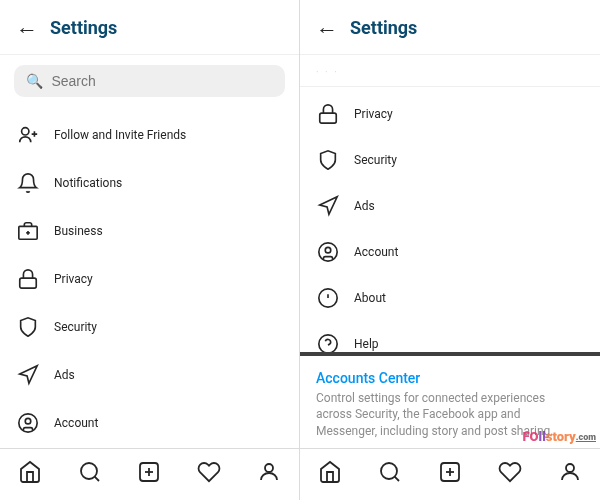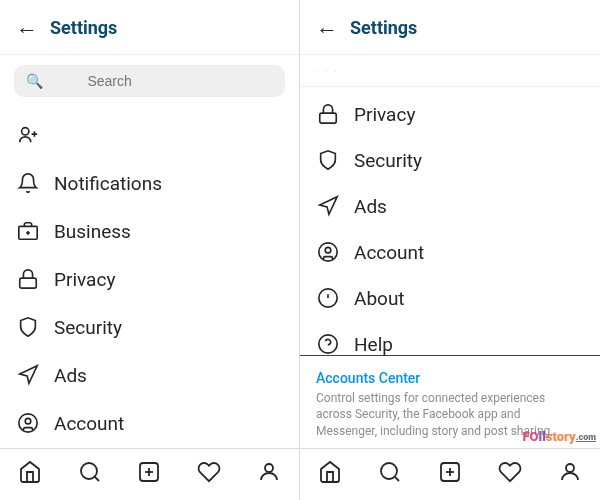--- a/index.html
+++ b/index.html
@@ -46,21 +46,20 @@
       gap: 8px;
     }
 
     .search-bar input {
       border: none;
       background: transparent;
       font-size: 14px;
       color: #8e8e8e;
       outline: none;
       width: 100%;
-      margin-left: 36px;
     }
 
     .menu-list {
       flex: 1;
       overflow-y: auto;
       padding: 4px 0;
     }
 
     .menu-item {
       display: flex;
@@ -75,21 +74,21 @@
       height: 24px;
       display: flex;
       align-items: center;
       justify-content: center;
       font-size: 20px;
       flex-shrink: 0;
       color: #262626;
     }
 
     .menu-label {
-      font-size: 19px;
+      font-size: 12px;
       color: #262626;
       text-align: center;
     }
 
     .bottom-nav {
       display: flex;
       justify-content: space-around;
       align-items: center;
       padding: 10px 0;
       border-top: 1px solid #dbdbdb;
@@ -128,21 +127,21 @@
       display: flex;
       align-items: center;
       padding: 11px 16px;
       gap: 14px;
       cursor: pointer;
       position: relative;
     }
 
     .accounts-center-section {
       padding: 14px 16px 8px;
-      border-top: 1px solid #404040;
+      border-top: 4px solid #404040;
     }
 
     .accounts-center-link {
       color: #0095f6;
       font-size: 14px;
       font-weight: 500;
       cursor: pointer;
     }
 
     .accounts-center-desc {
@@ -181,20 +180,21 @@
   <div class="menu-list">
 
     <div class="menu-item">
       <span class="menu-icon">
         <svg width="22" height="22" viewBox="0 0 24 24" fill="none" stroke="#262626" stroke-width="1.8">
           <circle cx="9" cy="8" r="4"></circle>
             <path d="M3 20c0-4 3-6 6-6s6 2 6 6"></path>
             <path d="M19 8v6M16 11h6"></path>
         </svg>
       </span>
+      <span class="menu-label">Follow and Invite Friends</span>
     </div>
 
     <div class="menu-item">
       <span class="menu-icon">
         <svg width="22" height="22" viewBox="0 0 24 24" fill="none" stroke="#262626" stroke-width="1.8">
           <path d="M18 8a6 6 0 00-12 0c0 7-3 9-3 9h18s-3-2-3-9"></path>
             <path d="M13.73 21a2 2 0 01-3.46 0"></path>
         </svg>
       </span>
       <span class="menu-label">Notifications</span>

